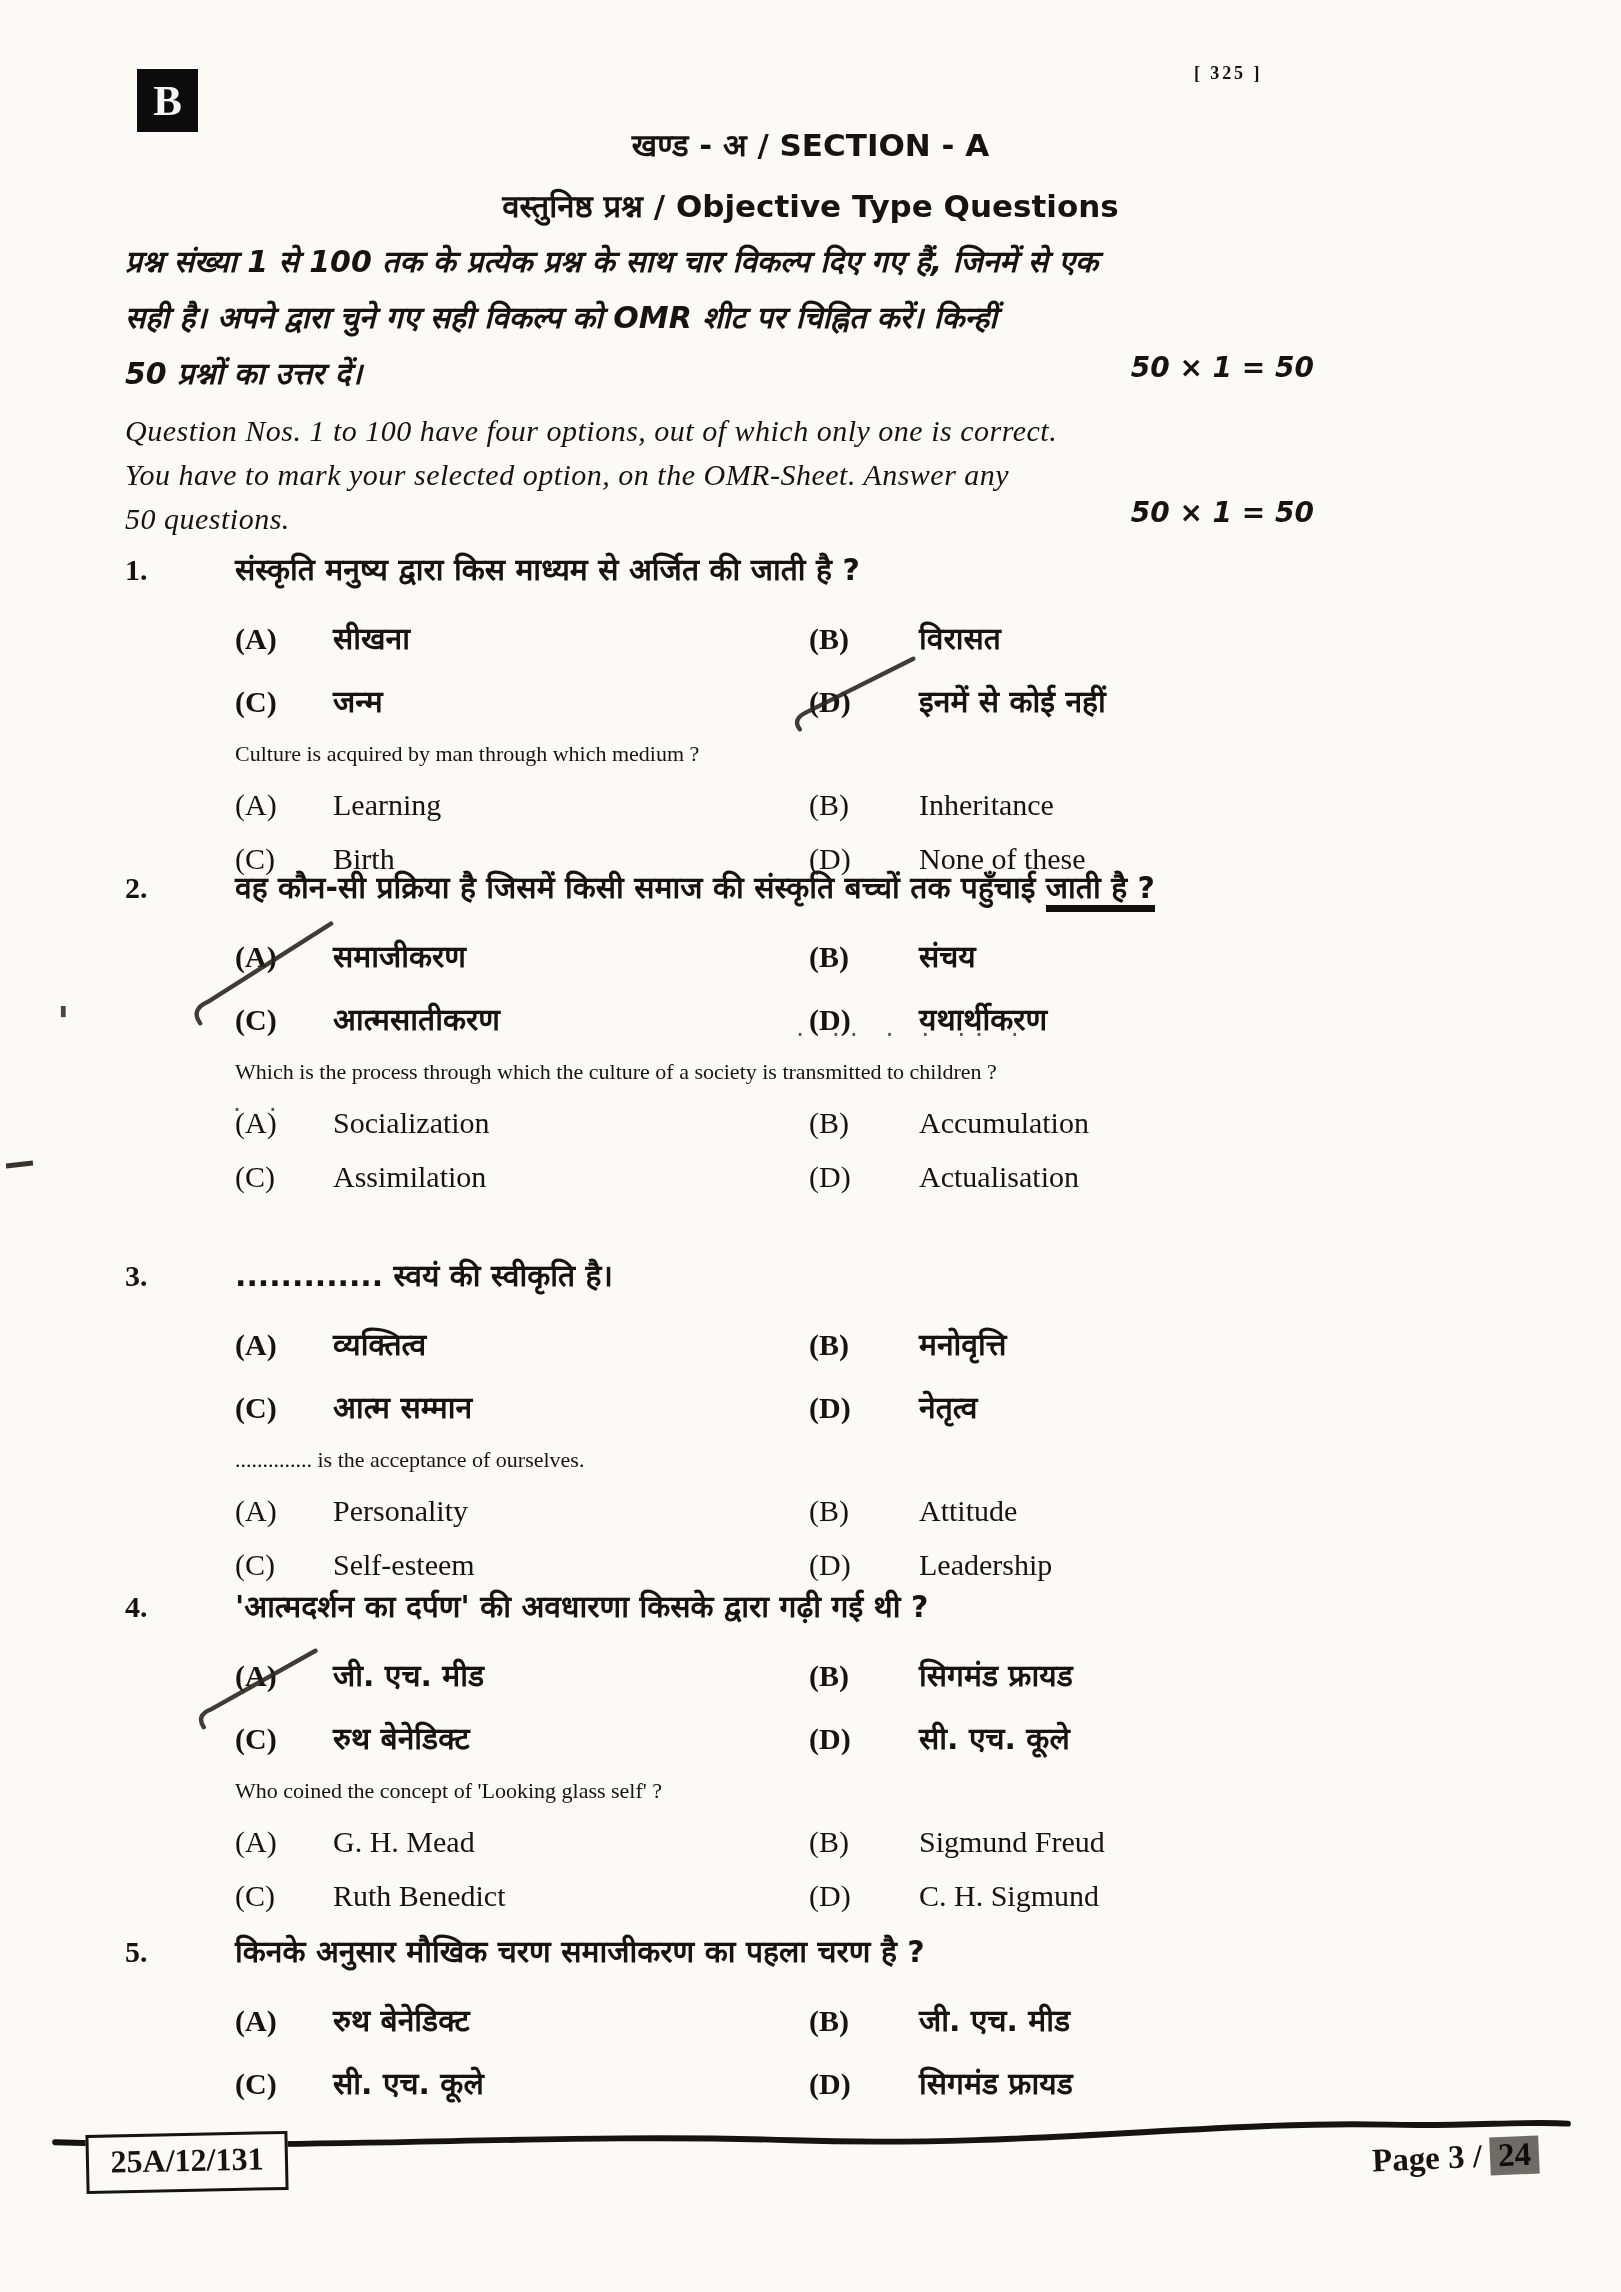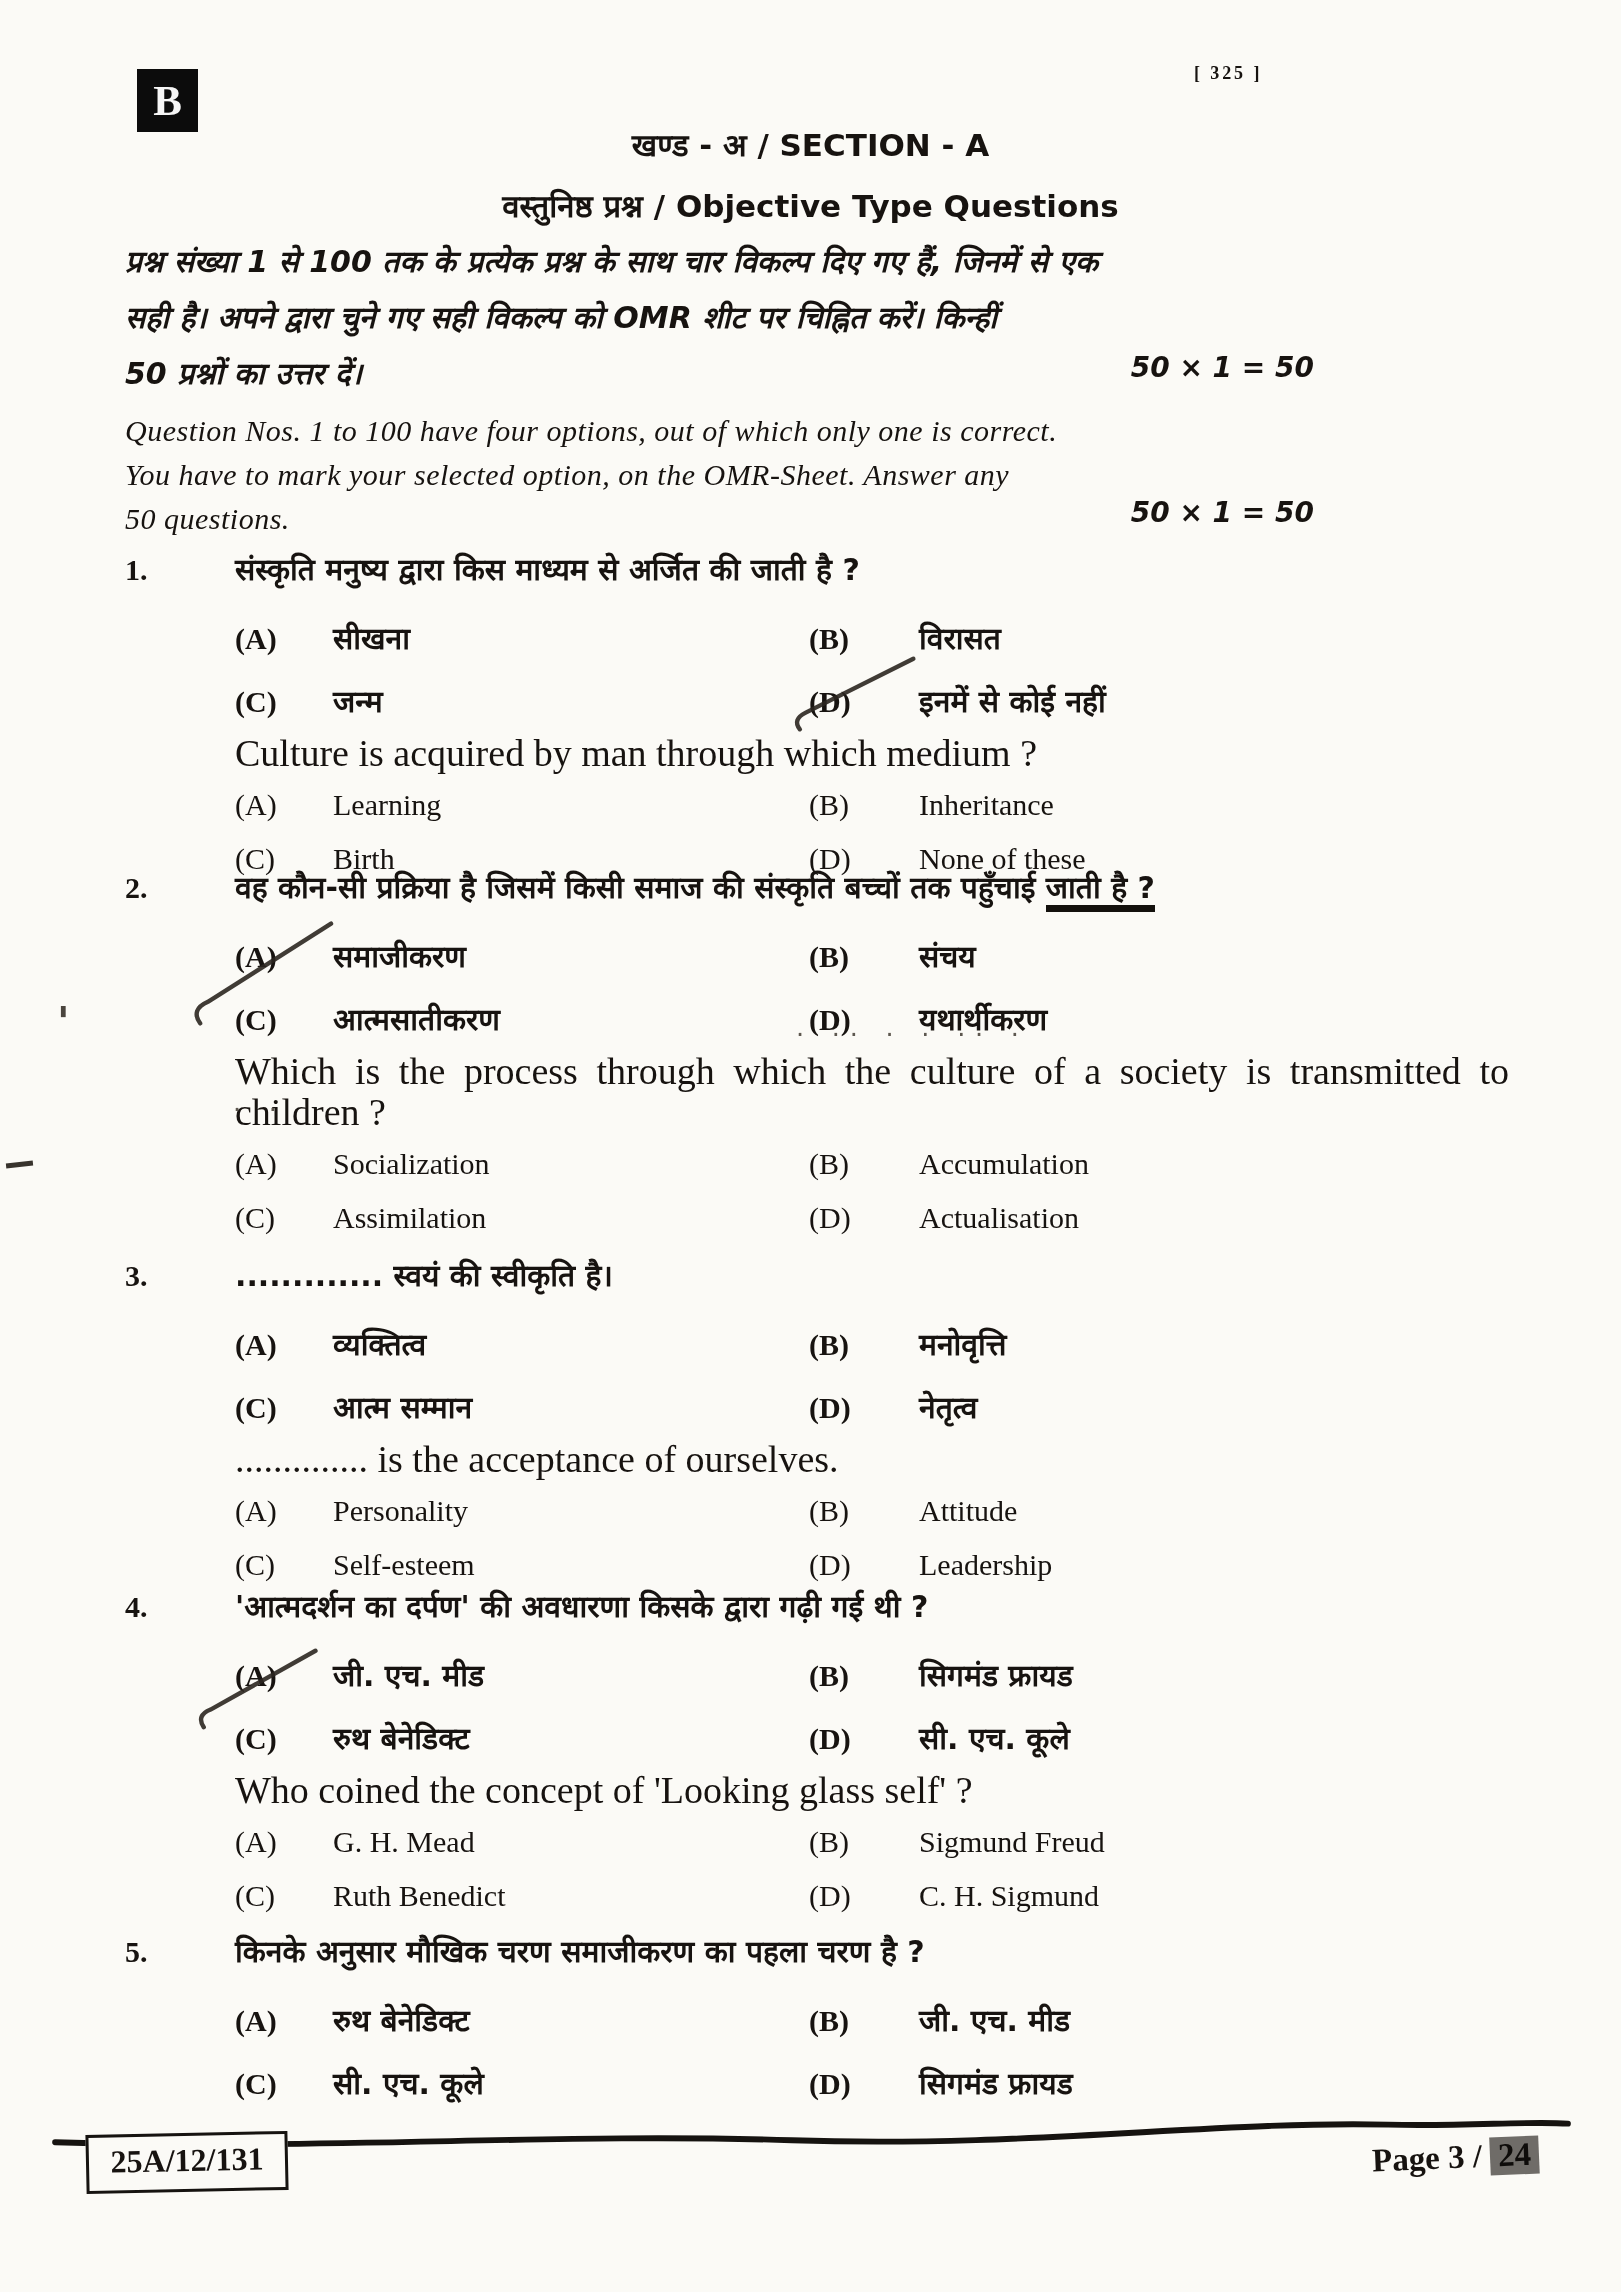--- a/index.html
+++ b/index.html
@@ -38,21 +38,21 @@
   .qhead{display:flex;font-size:30px;font-weight:bold;line-height:41px;}
   .qnum{width:110px;flex:none;font-family:"Liberation Serif",serif;}
   .qtext{flex:1;}
   .uline{border-bottom:7.8px solid #14110d;padding-bottom:0;}
   .opts{display:grid;grid-template-columns:98px 476px 110px auto;margin-left:110px;
     align-items:baseline;}
   .opts.hi{margin-top:27.4px;row-gap:19.6px;font-size:30px;font-weight:bold;line-height:43px;}
   .opts.hi .olabel{font-family:"Liberation Serif",serif;}
   .opts.en{margin-top:9.8px;row-gap:13.7px;font-size:30px;line-height:41px;
     font-family:"Liberation Serif",serif;font-weight:normal;}
-  .enq{margin-left:110px;margin-top:9.8px;font-size:38px;line-height:41px;
+  .enq{margin-left:110px;margin-top:9.8px;font-size:22px;line-height:41px;
     font-family:"Liberation Serif",serif;}
   .enq.just{text-align:justify;width:1274px;}
 
   
   .pen{position:absolute;pointer-events:none;}
   .pen path{fill:none;stroke:#2b2620;stroke-width:4.5;stroke-linecap:round;opacity:.9;}
 
   
   .artifact{color:#4a453e;}
   .dots-row{font-size:25.5px;letter-spacing:9.8px;color:#5d574f;}

